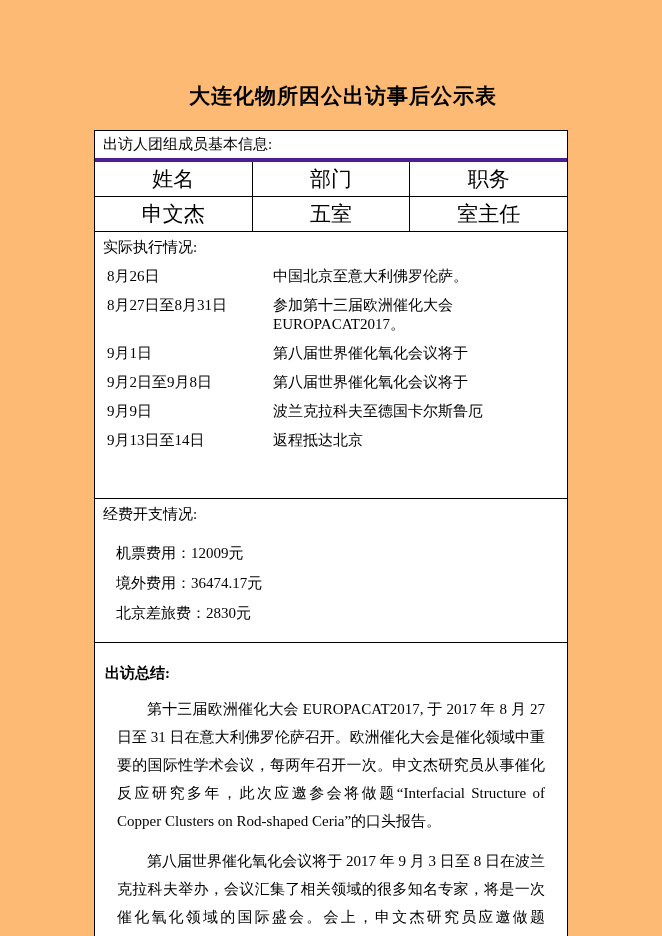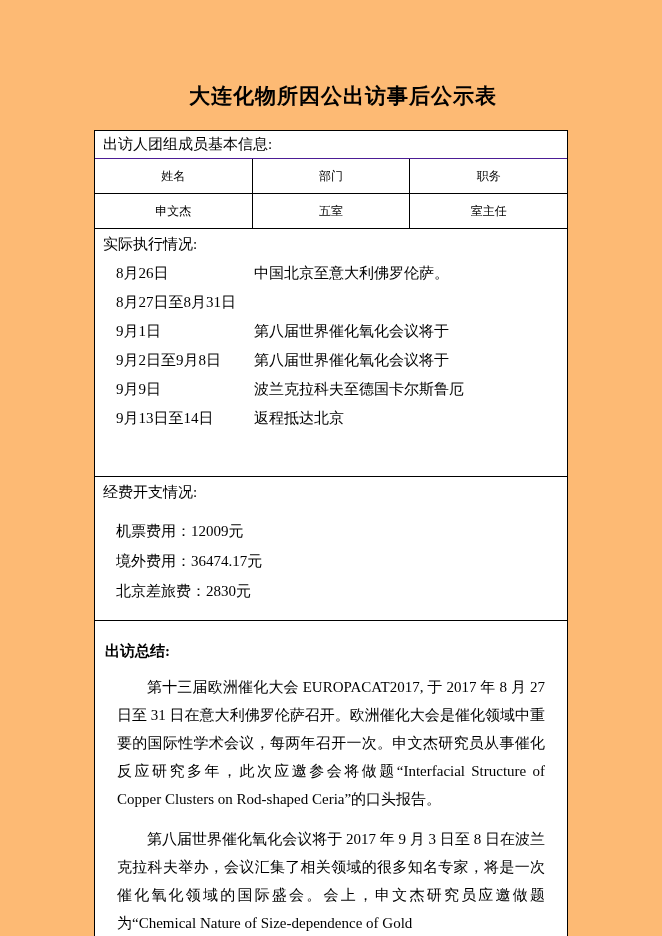--- a/index.html
+++ b/index.html
@@ -31,53 +31,54 @@
     position: absolute;
     left: 94px;
     top: 130px;
     width: 474px;
     border: 1px solid #000;
     box-sizing: border-box;
     background: #fff;
   }
   .row { box-sizing: border-box; }
   .section-label-row {
-    border-bottom: 1px solid #4c1d95;
+    border-bottom: 4px solid #4c1d95;
     padding: 4px 8px 5px 8px;
     font-size: 15px;
     line-height: 18px;
   }
   .cols {
     display: flex;
     border-bottom: 1px solid #000;
   }
   .cell {
     flex: 1;
     text-align: center;
     padding: 7px 0;
-    font-size: 12px;
+    font-size: 21px;
     line-height: 20px;
     border-right: 1px solid #000;
     box-sizing: border-box;
   }
   .cell:last-child { border-right: none; }
 
   .exec-section {
     border-bottom: 1px solid #000;
     padding: 5px 8px 38px 8px;
     font-size: 15px;
   }
   .exec-label {
     line-height: 20px;
     margin-bottom: 4px;
   }
   .itin-row {
     display: flex;
-    margin: 10px 13px;
+    margin: 10px 4px;
     line-height: 19px;
+    gap: 28px;
   }
   .itin-date {
     width: 138px;
     flex: 0 0 138px;
   }
   .itin-desc { flex: 1; }
 
   .expense-section {
     border-bottom: 1px solid #000;
     padding: 5px 8px 8px 8px;
@@ -134,20 +135,21 @@
 
     <div class="row exec-section">
       <div class="exec-label">实际执行情况:</div>
 
       <div class="itin-row">
         <div class="itin-date">8月26日</div>
         <div class="itin-desc">中国北京至意大利佛罗伦萨。</div>
       </div>
       <div class="itin-row">
         <div class="itin-date">8月27日至8月31日</div>
+        <div class="itin-desc">参加第十三届欧洲催化大会EUROPACAT2017。</div>
       </div>
       <div class="itin-row">
         <div class="itin-date">9月1日</div>
         <div class="itin-desc">第八届世界催化氧化会议将于</div>
       </div>
       <div class="itin-row">
         <div class="itin-date">9月2日至9月8日</div>
         <div class="itin-desc">第八届世界催化氧化会议将于</div>
       </div>
       <div class="itin-row">

